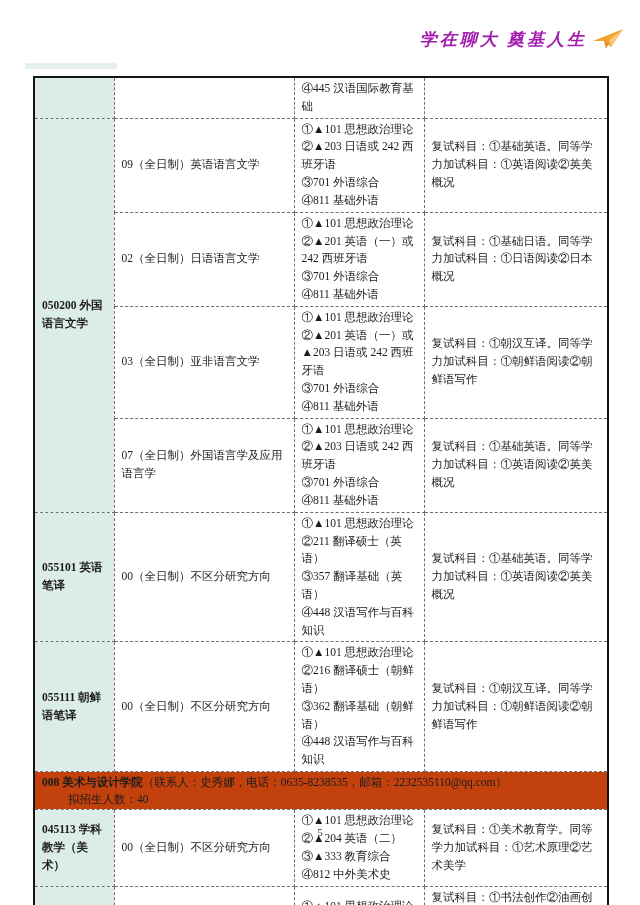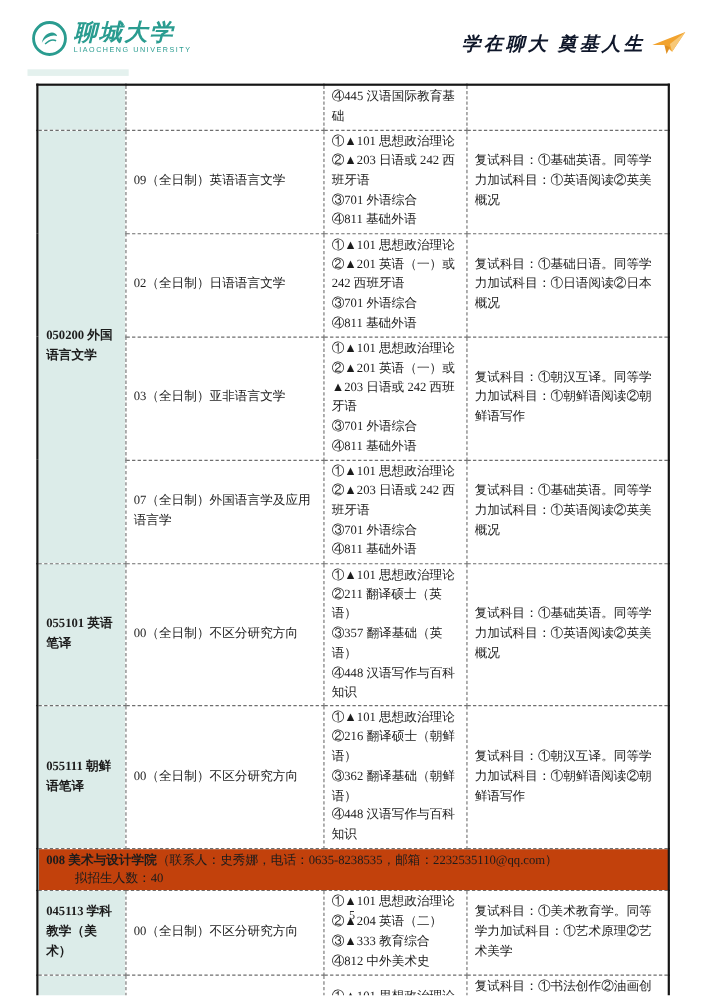--- a/index.html
+++ b/index.html
@@ -11,21 +11,21 @@
 
   
   .logo { position:absolute; left:28px; top:18px; display:flex; align-items:flex-start; gap:5px; }
   .logo-emblem { width:34px; height:34px; flex:0 0 auto; }
   .logo-text { display:flex; flex-direction:column; }
   .logo-cn { font-size:21px; font-weight:bold; font-style:italic; color:#2a9c90; letter-spacing:2px; line-height:1.1; }
   .logo-en { font-size:6.5px; color:#2a9c90; letter-spacing:1.4px; margin-top:1px; font-family:"Liberation Sans",sans-serif; }
   .logo-underline { position:absolute; left:25px; top:63px; width:92px; height:6px; background:#e4f1ee; }
 
   .slogan-wrap { position:absolute; right:16px; top:27px; display:flex; align-items:center; gap:5px; }
-  .slogan { font-size:17px; font-weight:bold; font-style:italic; color:#0f172a; letter-spacing:3px; white-space:nowrap;text-align:right; }
+  .slogan { font-size:17px; font-weight:bold; font-style:italic; color:#a21caf; letter-spacing:3px; white-space:nowrap;text-align:right; }
   .plane { width:32px; height:24px; }
 
   
   table.adm {
     position:absolute; left:33px; top:76px; width:574px;
     border-collapse:collapse; table-layout:fixed;
     font-size:11.5px; line-height:1.55;
   }
   table.adm { border:2px solid #151515; }
   table.adm td { border:1px dashed #6e6e6e; padding:2px 7px; vertical-align:middle; overflow:hidden; }
@@ -51,31 +51,20 @@
   .page-num {
     position:absolute; left:33px; top:826px; width:574px;
     text-align:center; font-size:11px; color:#333;
   }
 </style>
 </head>
 <body>
 
 <div class="page">
 
-  <div class="logo">
-    <svg class="logo-emblem" viewBox="0 0 34 34">
-      <circle cx="17" cy="17" r="14.5" fill="none" stroke="#2a9c90" stroke-width="2.6"></circle>
-      <path d="M10 21 C 12 11, 22 9, 24 15 C 20 13, 13 16, 10 21 Z" fill="#2a9c90"></path>
-      <path d="M13 22 C 17 18, 21 18, 23 19" fill="none" stroke="#2a9c90" stroke-width="1.4"></path>
-    </svg>
-    <div class="logo-text">
-      <div class="logo-cn">聊城大学</div>
-      <div class="logo-en">LIAOCHENG UNIVERSITY</div>
-    </div>
-  </div>
   <div class="logo-underline"></div>
 
   <div class="slogan-wrap">
     <span class="slogan">学在聊大 奠基人生</span>
     <svg class="plane" viewBox="0 0 32 24">
       <polygon points="1,14 31,2 19,20 12,14" fill="#f2a32e"></polygon>
       <polygon points="31,2 19,20 17,13" fill="#f7c877"></polygon>
       <polygon points="12,14 14,22 17,16" fill="#e08f1f"></polygon>
     </svg>
   </div>

